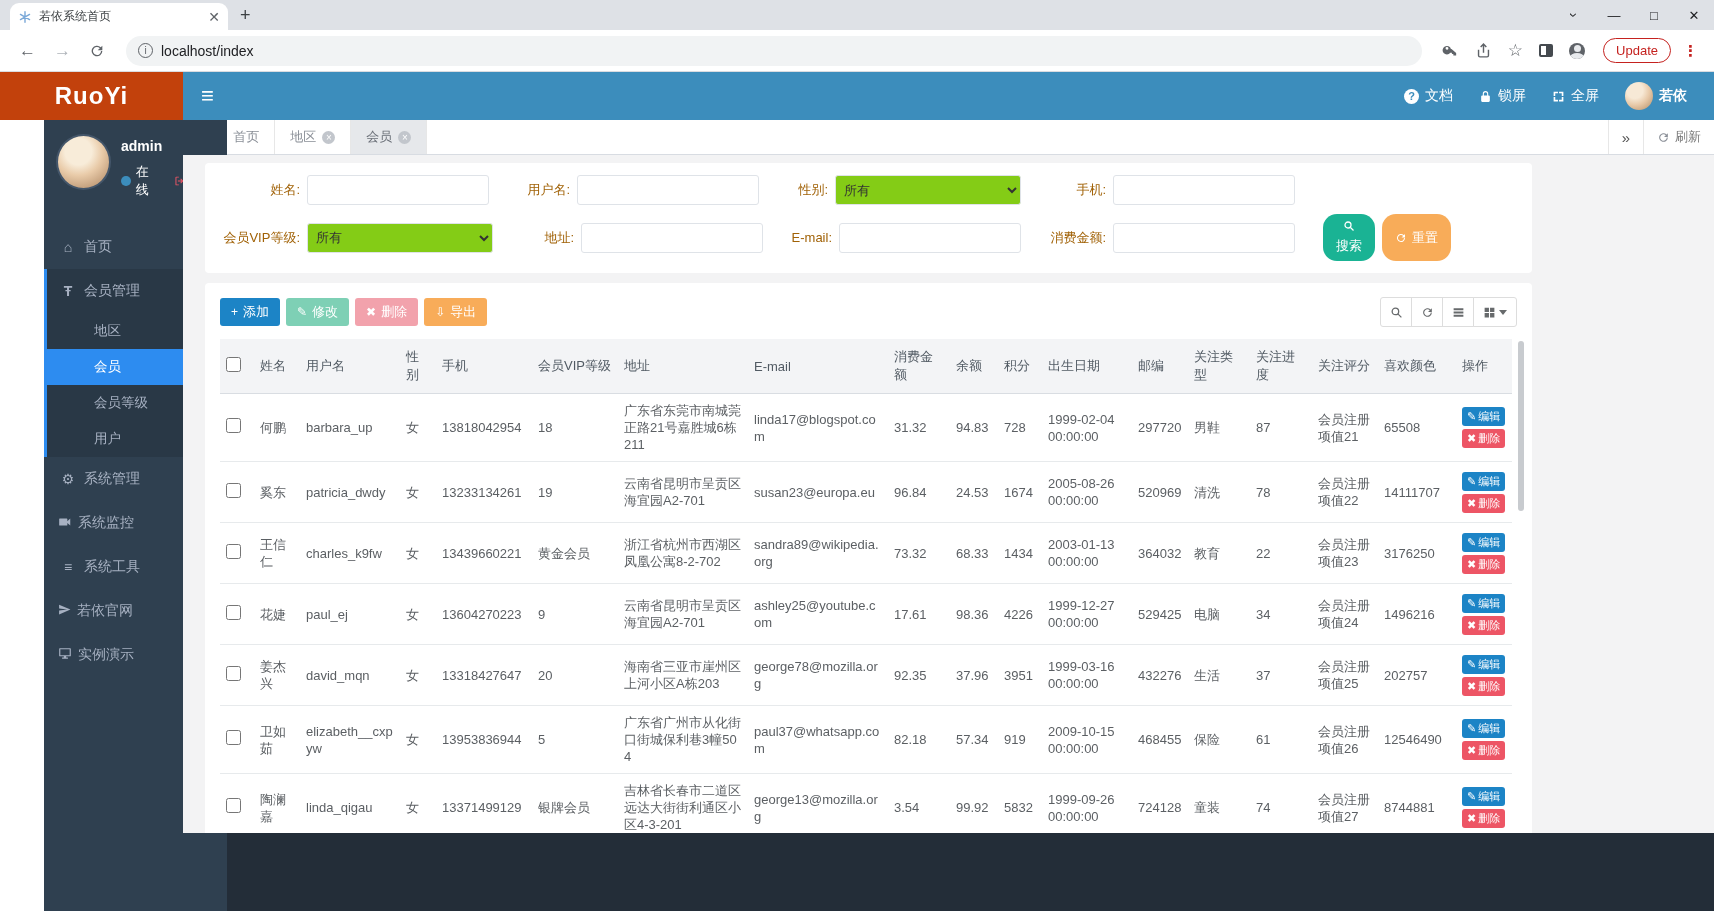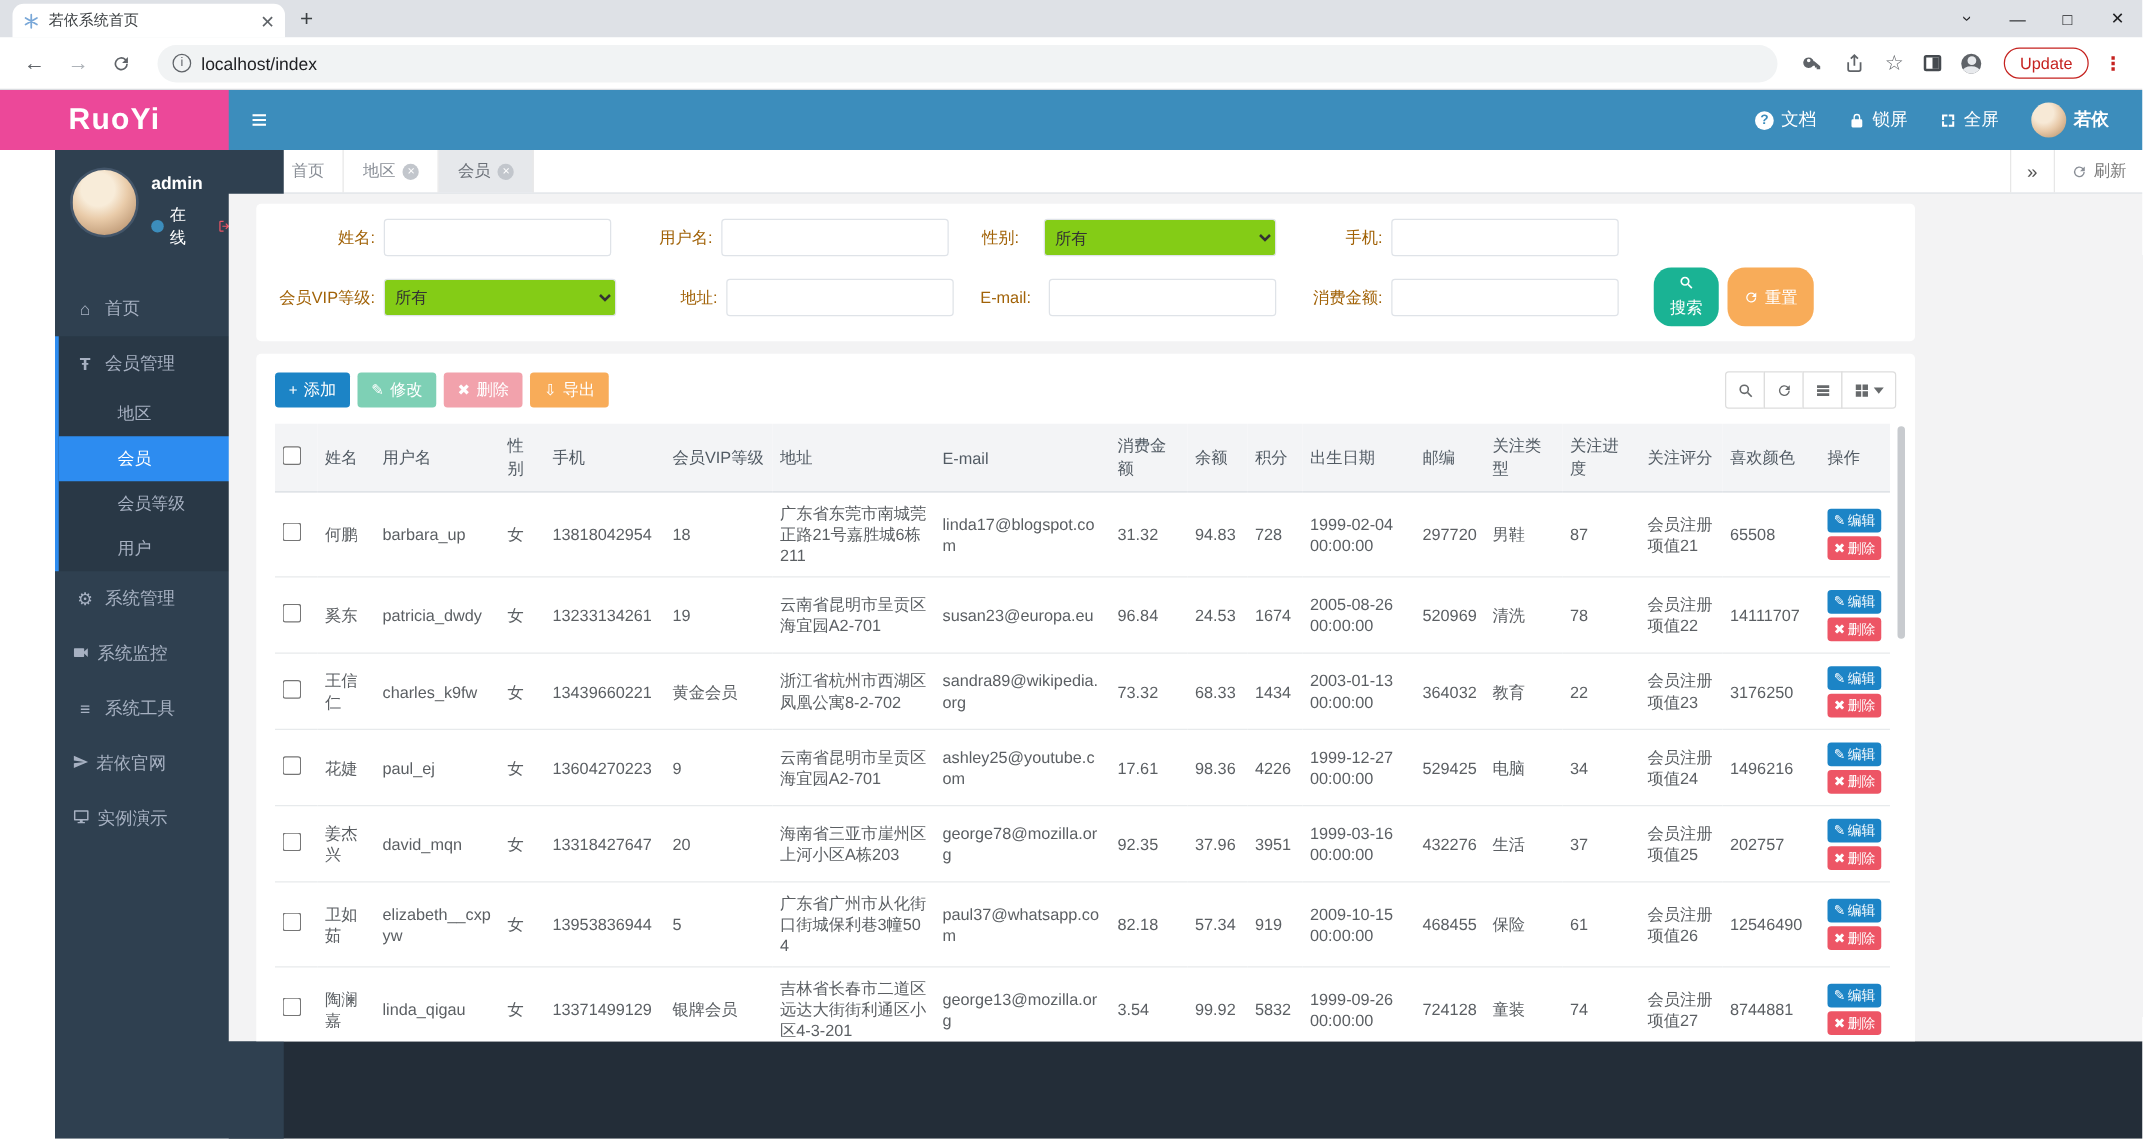--- a/index.html
+++ b/index.html
@@ -32,21 +32,21 @@
   .sidebar-sq::after { content:""; position:absolute; right:0; top:0; bottom:0; width:5px; background:#454a4f; }
   .person-ico { width:16px; height:16px; border-radius:50%; background:#5f6368; position:relative; overflow:hidden; }
   .person-ico::before { content:""; position:absolute; left:4.5px; top:2.5px; width:7px; height:7px; border-radius:50%; background:#e8eaed; }
   .person-ico::after { content:""; position:absolute; left:1px; top:10px; width:14px; height:8px; border-radius:50%; background:#e8eaed; }
   .update-pill { border:1px solid #c5221f; color:#c5221f; border-radius:14px; font-size:13px;
     padding:4px 12px; margin:0 6px 0 10px; background:#fff; }
   .menu-dots { color:#c5221f; font-size:15px; font-weight:bold; padding:0 6px; }
 
   
   .app-navbar { height:48px; background:#3c8dbc; display:flex; align-items:center; }
-  .logo { width:183px; height:48px; background:#ec4899; color:#fff; font-size:24px; font-weight:bold;
+  .logo { width:183px; height:48px; background:#c2410c; color:#fff; font-size:24px; font-weight:bold;
     display:flex; align-items:center; justify-content:center; letter-spacing:1px; }
   .hamburger { color:#fff; font-size:22px; padding:0 18px; }
   .nav-right { margin-left:auto; display:flex; align-items:center; padding-right:14px; }
   .nav-item { display:flex; align-items:center; gap:6px; color:#fff; font-size:14px; padding:0 13px; }
   .qcirc { width:15px; height:15px; border-radius:50%; background:#fff; color:#3c8dbc; font-size:11px;
     font-weight:bold; display:flex; align-items:center; justify-content:center; }
   .mini-avatar { width:28px; height:28px; border-radius:50%;
     background:radial-gradient(circle at 35% 30%, #f7e9d6 0 30%, #e8c9a8 55%, #b08a63 100%); }
 
   
@@ -89,21 +89,21 @@
   .tabbar-spacer { flex:1; }
 
   
   .content { position:relative; height:678px; background:#f3f3f4; overflow:hidden; }
   .card { background:#fff; border-radius:4px; margin-left:22px; width:1327px; }
   .search-card { margin-top:8px; padding:12px 14px; }
   .form-row { display:flex; align-items:center; }
   .form-row + .form-row { margin-top:9px; }
   .fg { display:flex; align-items:center; margin-right:14px; }
   .fg label { text-align:right; padding-right:7px; font-size:13px; color:#a16207; white-space:nowrap; }
-  .fg.c1 label { width:88px; } .fg.c2 label { width:74px; } .fg.c3 label { width:62px;text-align:center; } .fg.c4 label { width:78px; }
+  .fg.c1 label { width:88px; } .fg.c2 label { width:74px; } .fg.c3 label { width:62px; } .fg.c4 label { width:78px; }
   .fg input[type=text] { width:182px; height:30px; border:1px solid #dfe3e8; border-radius:3px; padding:0 8px; font-size:13px; }
   .fg select { width:186px; height:30px; border:1px solid #dfe3e8; border-radius:3px; font-size:13px; color:#333; padding:0 4px; background:#84cc16; }
   .form-btns { display:flex; gap:7px; margin-left:14px; }
   .btn-rounded { display:inline-flex; align-items:center; gap:5px; border:none; color:#fff;
     border-radius:14px; padding:6px 13px; font-size:13px; cursor:pointer; }
   .btn-search { background:#1ab394;flex-direction:column; }
   .btn-reset { background:#f8ac59; }
 
   .table-card { margin-top:10px; padding:14px 15px; }
   .toolbar { display:flex; align-items:center; }

